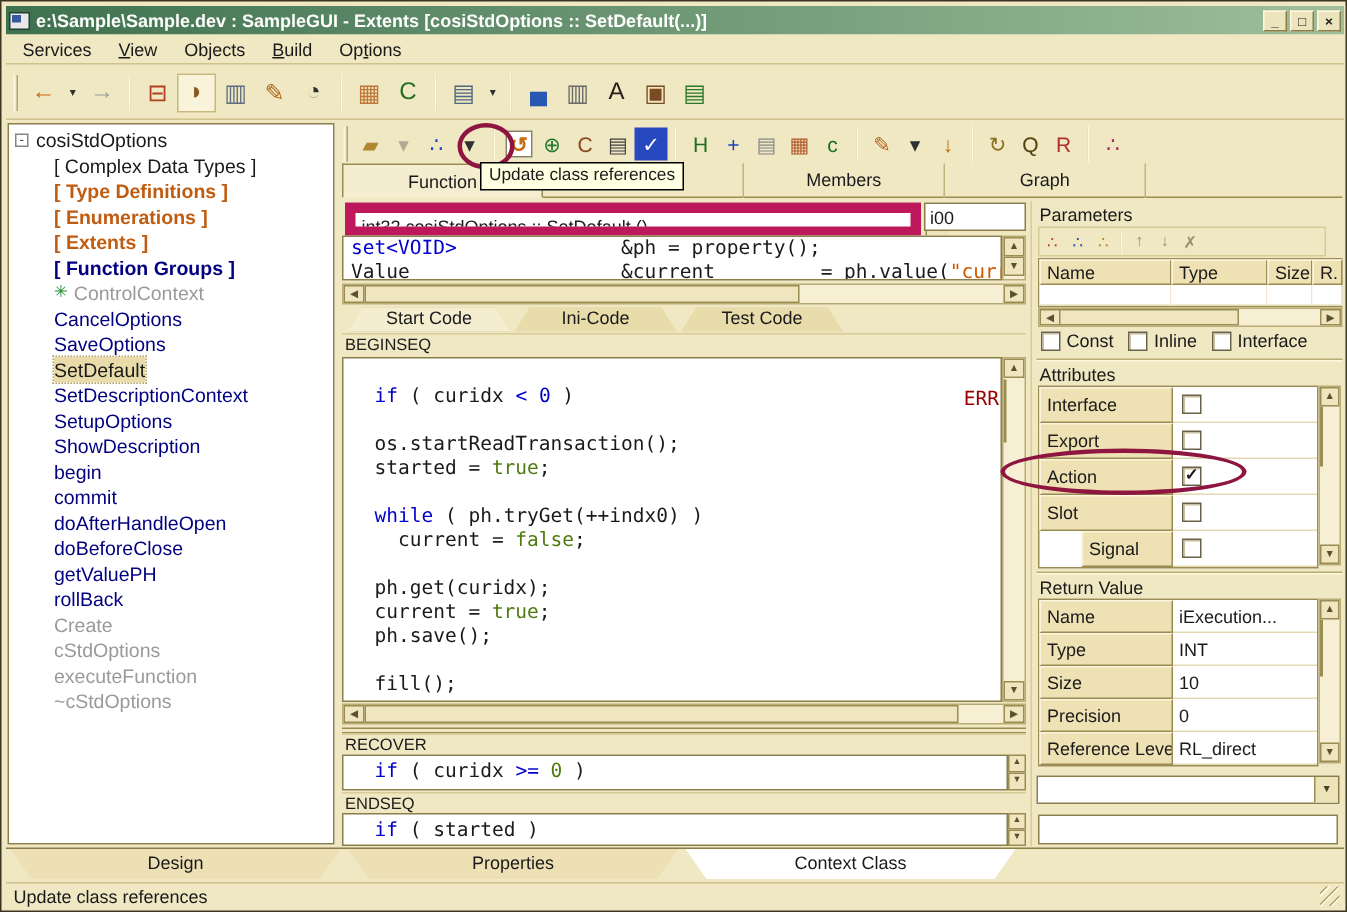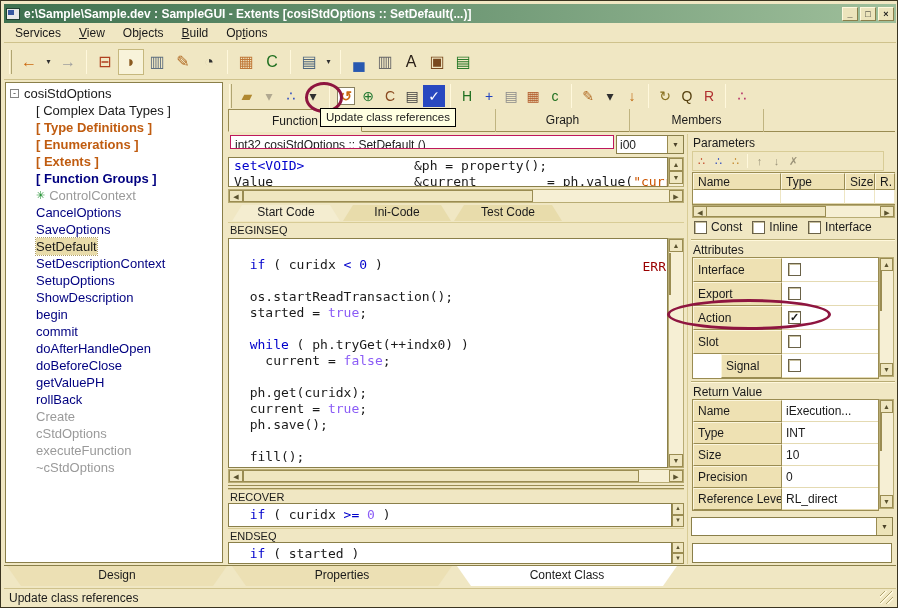--- a/index.html
+++ b/index.html
@@ -44,32 +44,32 @@
   .t-navyb{color:#000080;font-weight:bold;}
   .t-navy{color:#000080;}
   .t-gray{color:#9a9a9a;}
   .t-sel{color:#1a1a1a;background:#e9dcaa;outline:1px dotted #b0a068;}
   .tree-mol{color:#209030;font-size:11px;margin-right:4px;}
   
   .top-tabs{position:absolute;left:227px;top:108px;width:667px;height:23px;border-bottom:1px solid #9a8c52;display:flex;}
   .top-tab{width:134px;text-align:center;padding-top:4px;border-right:1px solid #c0b480;height:23px;cursor:default;}
   .top-tab.active{background:#f4edd0;border:1px solid #9a8c52;border-bottom:1px solid #f4edd0;}
   
-  .sig-input{position:absolute;left:229px;top:134px;width:384px;height:14px;background:#fff;
-    border:1px solid #be185d;padding:2px 4px;white-space:nowrap;overflow:hidden;}
+  .sig-input{position:absolute;left:229px;top:134px;width:384px;height:23px;background:#fff;
+    border:7px solid #be185d;padding:2px 4px;white-space:nowrap;overflow:hidden;}
   .sig-combo{position:absolute;left:615px;top:134px;width:68px;height:19px;background:#fff;
-    border:1px solid #8a7f4a;display:flex;}
+    border:1px solid #8a7f4a;display:flex;flex-direction:column;}
   .sig-combo .val{flex:1;padding:2px 3px;}
   .combo-btn{width:16px;background:#ece3b8;border-left:1px solid #9a8c52;font-size:7px;text-align:center;line-height:17px;color:#4a4228;}
   
   .mono{font-family:"DejaVu Sans Mono","Liberation Mono",monospace;}
   .code-line{height:16px;line-height:16px;white-space:pre;}
   .tk-kw{color:#0000cc;}
   .tk-num{color:#0000cc;}
-  .tk-bool{color:#8b5cf6;}
+  .tk-bool{color:#4d7c0f;}
   .tk-str{color:#cc5500;}
   .decl-box{position:absolute;left:227px;top:156px;width:440px;height:30px;background:#fff;
     border:1px solid #8a7f4a;overflow:hidden;padding-left:5px;font-size:13px;}
   .sec-hdr{position:absolute;left:227px;height:14px;width:456px;background:#f0e7c3;font-size:11px;
     padding-left:2px;line-height:14px;border-top:1px solid #d8cc96;}
   .code-main{position:absolute;left:227px;top:237px;width:440px;height:230px;background:#fff;
     border:1px solid #8a7f4a;overflow:hidden;padding:2px 0 0 5px;font-size:13px;}
   .err-tag{position:absolute;top:20px;right:1px;color:#990000;font-size:13px;}
   .code-small{position:absolute;left:227px;width:444px;background:#fff;border:1px solid #8a7f4a;
     overflow:hidden;padding:3px 0 0 5px;font-size:13px;}
@@ -349,22 +349,22 @@
       </div>
       <div class="tb-sep"></div>
       <div class="tb-icon">
         <span style="color: rgb(176, 32, 96);">∴</span>
       </div>
     </div>
 
   <div class="top-tabs" id="top-tabs">
       <div class="top-tab active">Function</div>
       <div class="top-tab">Properties</div>
+      <div class="top-tab">Members</div>
       <div class="top-tab">Graph</div>
-      <div class="top-tab">Members</div>
     </div>
 
   <div class="sig-input">int32 cosiStdOptions :: SetDefault ()</div>
   <div class="sig-combo">
     <div class="val">i00</div>
     <div class="combo-btn">▼</div>
   </div>
 
   <div class="decl-box mono" id="decl-box">
       <div class="code-line"><span class="tk-kw">set&lt;VOID&gt;</span><span>              </span><span>&amp;ph = property();</span></div>

